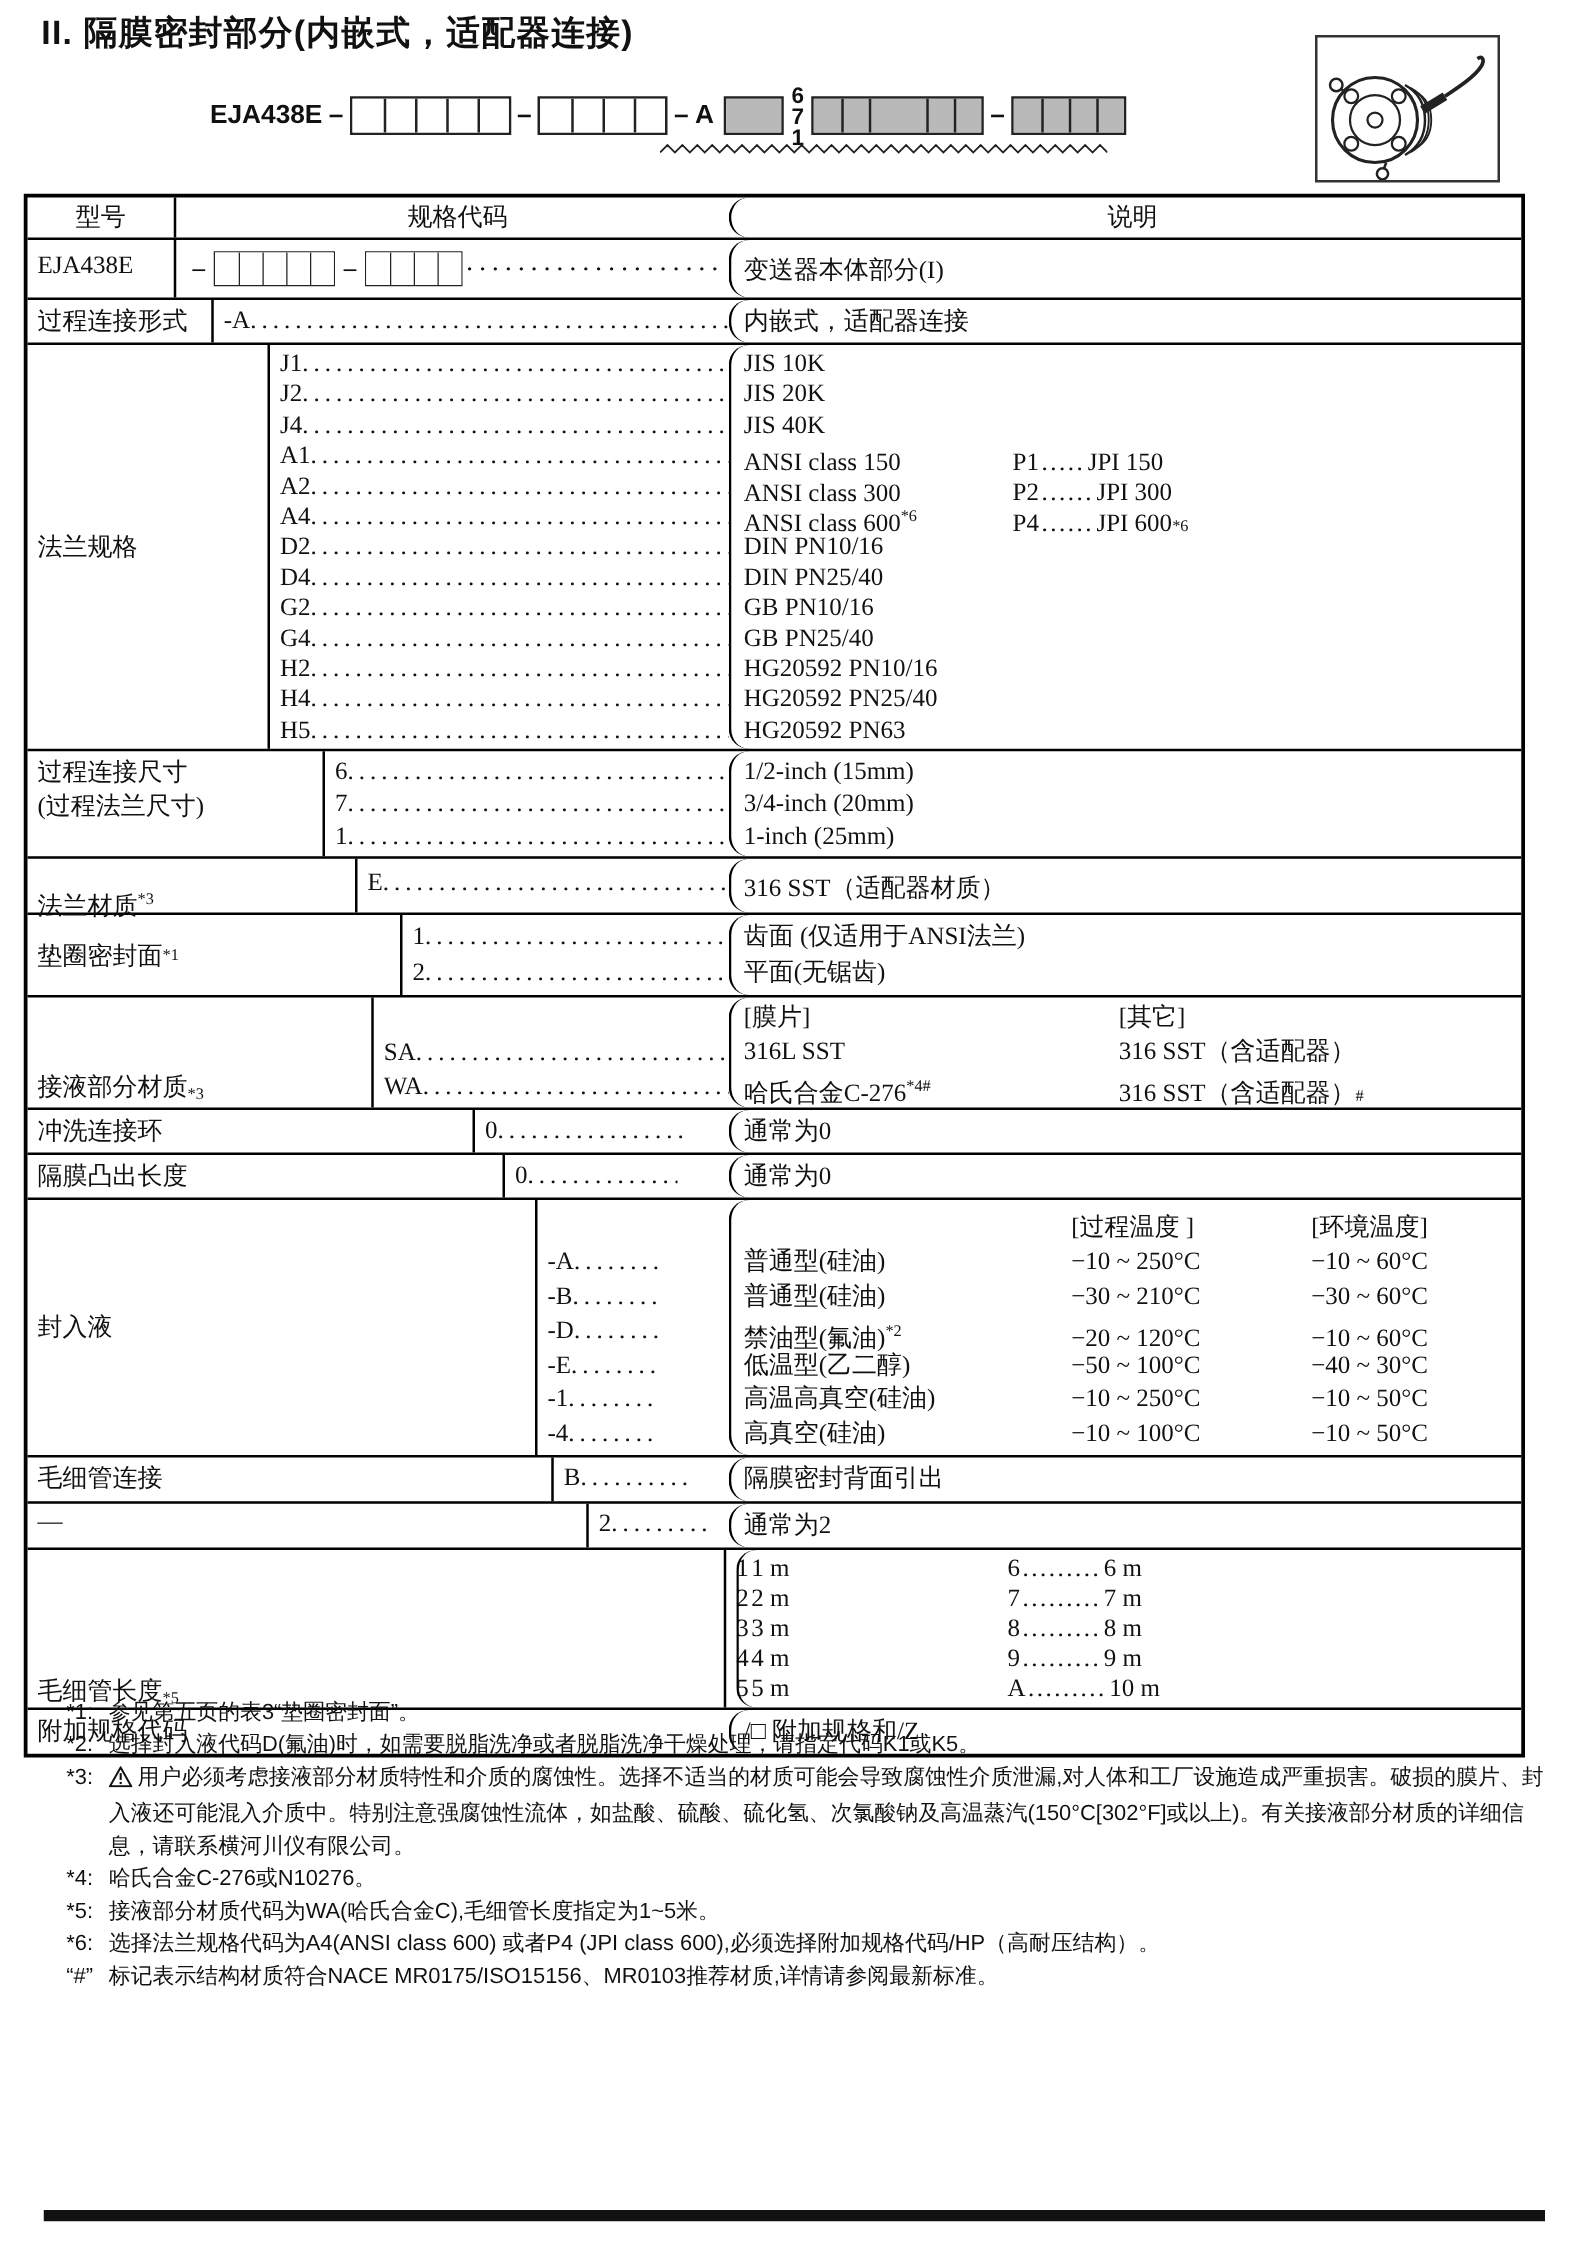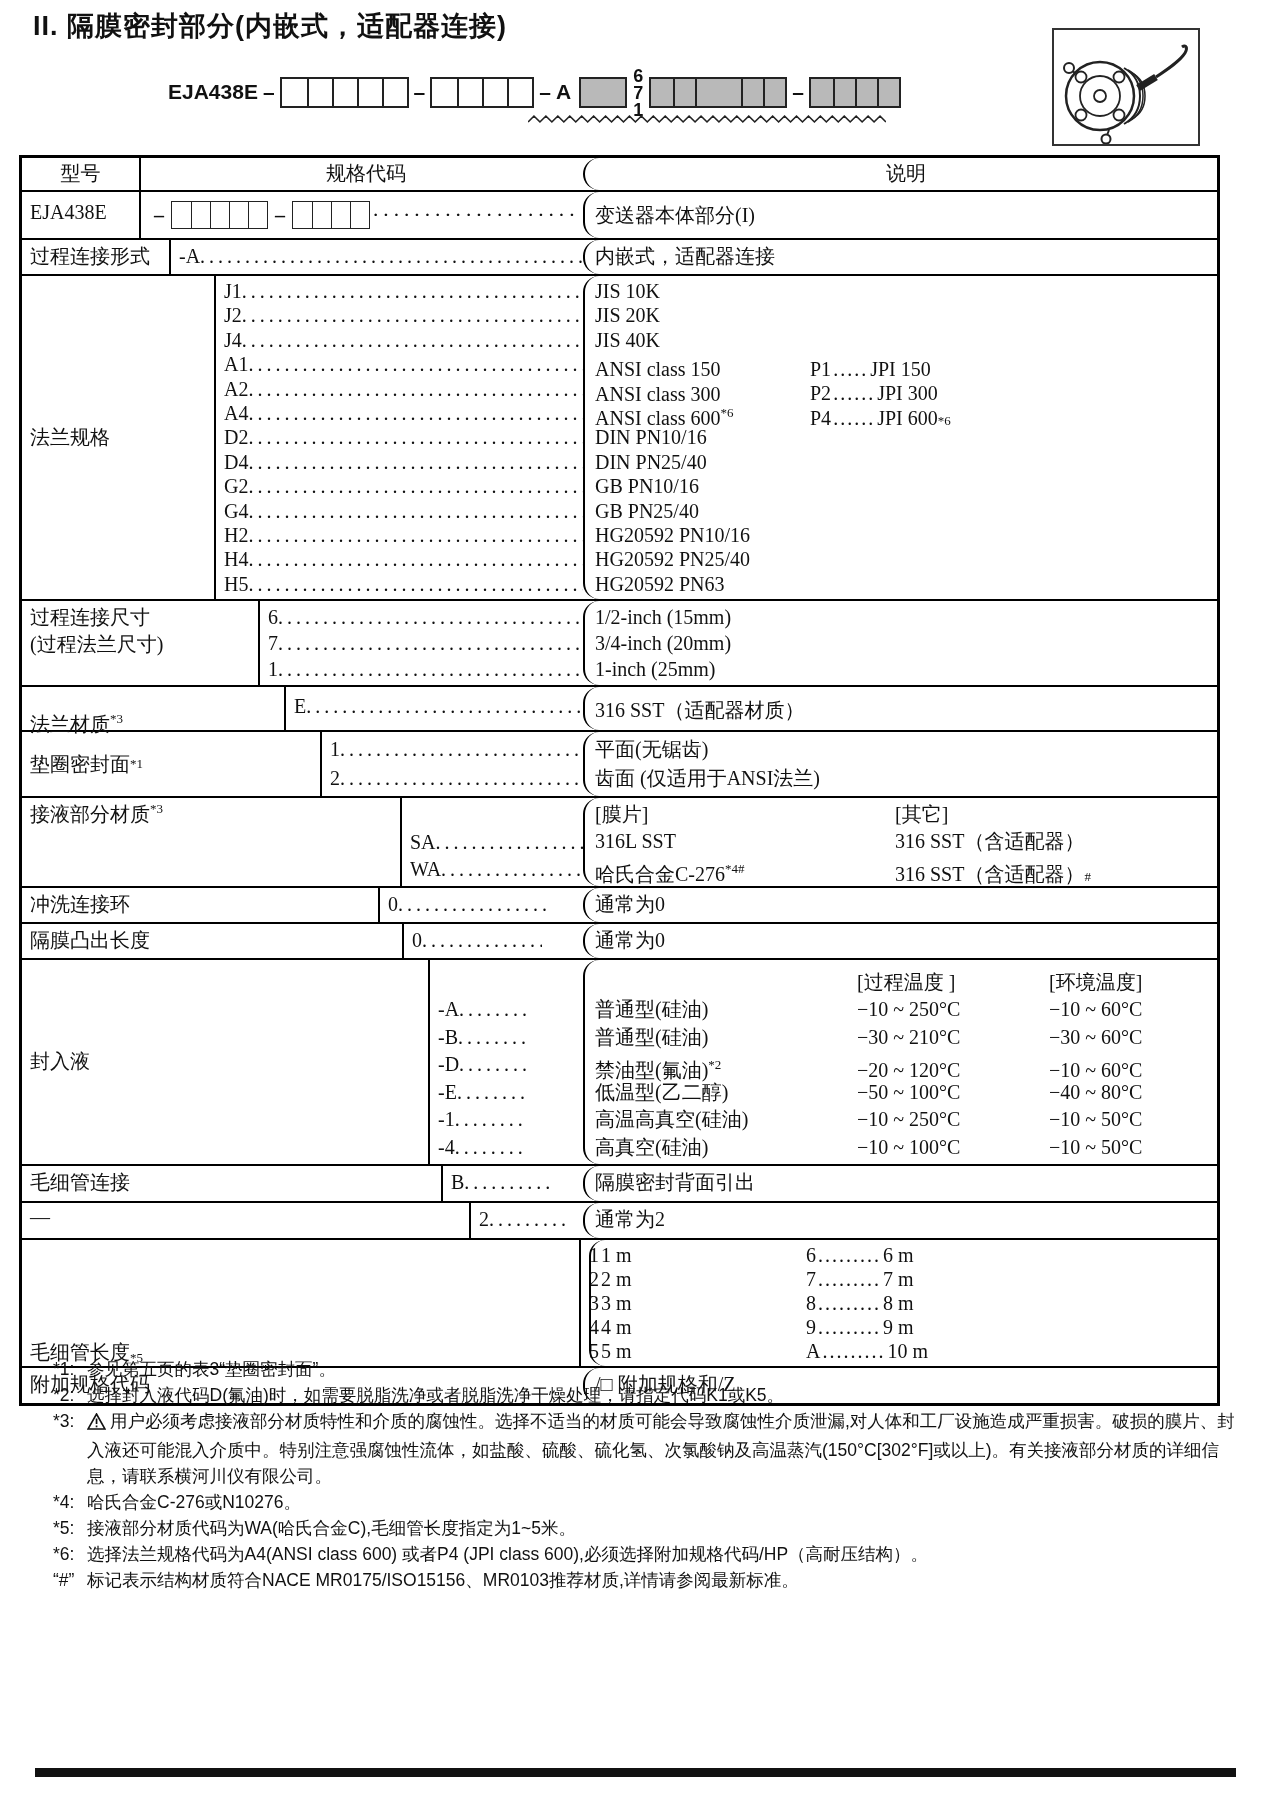--- a/index.html
+++ b/index.html
@@ -351,30 +351,30 @@
             <span>1</span>
             <span class="dt"></span>
           </div>
         <div class="cl">
             <span>2</span>
             <span class="dt"></span>
           </div>
       </div>
       <div class="descc">
         <div class="dl">
+            <span>齿面 (仅适用于ANSI法兰)</span>
+          </div>
+        <div class="dl">
             <span>平面(无锯齿)</span>
           </div>
-        <div class="dl">
-            <span>齿面 (仅适用于ANSI法兰)</span>
-          </div>
       </div>
     </div>
 
     <div class="trow lh27">
-      <div class="lblc" style="width:378px;display:flex;align-items:flex-start;">
+      <div class="lblc" style="width:275px;display:flex;align-items:flex-end;">
           <span>接液部分材质</span>
           <sup>*3</sup>
         </div>
       <div class="codec">
         <div class="spacer27"></div>
         <div class="cl">
             <span>SA</span>
             <span class="dt"></span>
           </div>
         <div class="cl">
@@ -467,21 +467,21 @@
             <span class="ft2">−30 ~ 60°C</span>
           </div>
         <div class="dl">
             <span class="fname"><span>禁油型(氟油)</span><sup>*2</sup></span>
             <span class="ft1">−20 ~ 120°C</span>
             <span class="ft2">−10 ~ 60°C</span>
           </div>
         <div class="dl">
             <span class="fname"><span>低温型(乙二醇)</span></span>
             <span class="ft1">−50 ~ 100°C</span>
-            <span class="ft2">−40 ~ 80°C</span>
+            <span class="ft2">−40 ~ 30°C</span>
           </div>
         <div class="dl">
             <span class="fname"><span>高温高真空(硅油)</span></span>
             <span class="ft1">−10 ~ 250°C</span>
             <span class="ft2">−10 ~ 50°C</span>
           </div>
         <div class="dl">
             <span class="fname"><span>高真空(硅油)</span></span>
             <span class="ft1">−10 ~ 100°C</span>
             <span class="ft2">−10 ~ 50°C</span>

